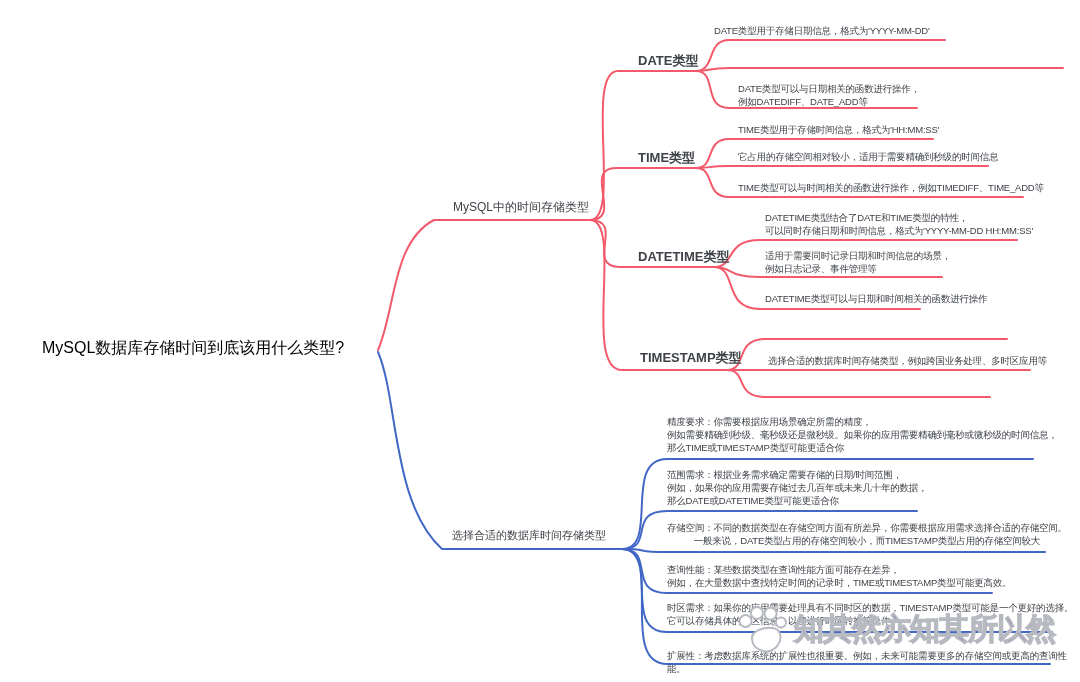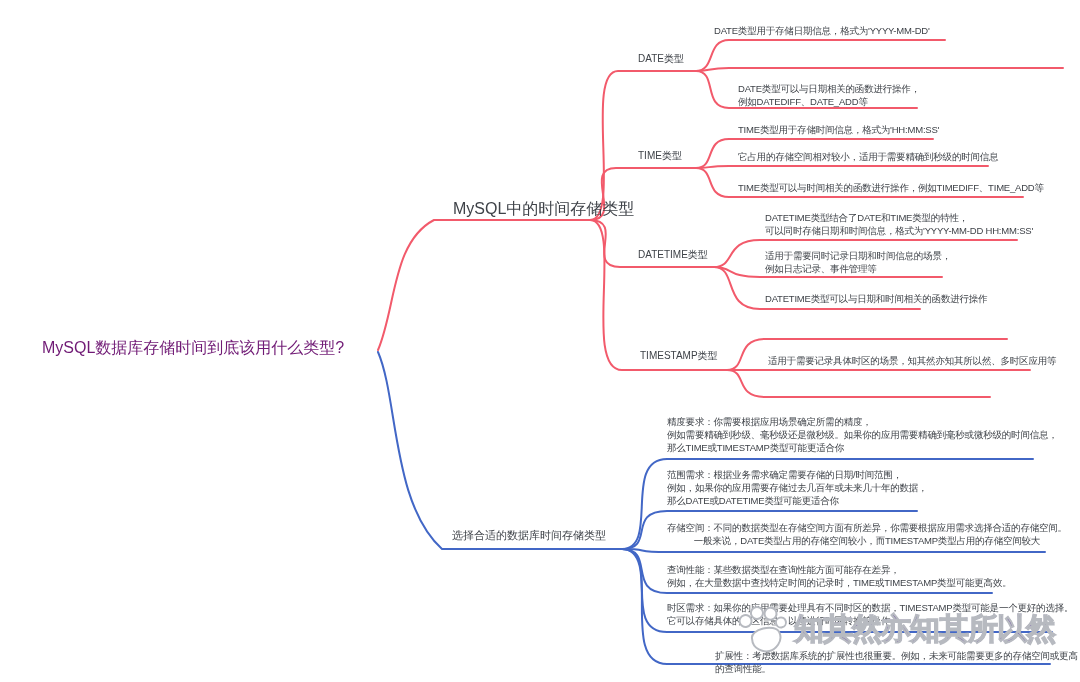--- a/index.html
+++ b/index.html
@@ -6,28 +6,28 @@
   .canvas {
     position:relative; width:1080px; height:682px; background:#ffffff;
     overflow:hidden; font-family:"Liberation Sans","DejaVu Sans",sans-serif;
   }
   svg.links { position:absolute; left:0; top:0; }
   svg.links path { fill:none; stroke-width:2; stroke-linecap:round; }
   path.red  { stroke:#f25a6b; }
   path.blue { stroke:#4267c6; }
 
   .root-label {
-    position:absolute; font-size:16px; color:#701a75; white-space:nowrap;text-align:center;
+    position:absolute; font-size:16px; color:#000000; white-space:nowrap;text-align:center;
   }
   .branch-label {
-    position:absolute; font-size:16px; color:#3e4248; white-space:nowrap;
+    position:absolute; font-size:12px; color:#3e4248; white-space:nowrap;
   }
   .branch-label.b2 { font-size:11px; }
   .cat {
-    position:absolute; font-size:10px; color:#3e4248; white-space:nowrap;
+    position:absolute; font-size:13px; color:#3e4248; white-space:nowrap;font-weight:bold;
   }
   .leaf {
     position:absolute; font-size:9.5px; line-height:13px; color:#3e4248;
     white-space:pre-line; letter-spacing:-0.2px;
   }
   .watermark {
     position:absolute; left:732px; top:602px; display:flex;
     align-items:center; gap:0px; pointer-events:none;
   }
   .watermark-text {
@@ -87,35 +87,35 @@
   <div class="leaf" style="left:738px; top:123px;">TIME类型用于存储时间信息，格式为'HH:MM:SS'</div>
   <div class="leaf" style="left:738px; top:150px;">它占用的存储空间相对较小，适用于需要精确到秒级的时间信息</div>
   <div class="leaf" style="left:738px; top:181px;">TIME类型可以与时间相关的函数进行操作，例如TIMEDIFF、TIME_ADD等</div>
 
   <div class="leaf" style="left:765px; top:211px;">DATETIME类型结合了DATE和TIME类型的特性，
 可以同时存储日期和时间信息，格式为'YYYY-MM-DD HH:MM:SS'</div>
   <div class="leaf" style="left:765px; top:249px;">适用于需要同时记录日期和时间信息的场景，
 例如日志记录、事件管理等</div>
   <div class="leaf" style="left:765px; top:292px;">DATETIME类型可以与日期和时间相关的函数进行操作</div>
 
-  <div class="leaf" style="left:768px; top:354px;">适用于需要记录具体时区的场景，知其然亦知其所以然、多时区应用等</div>
+  <div class="leaf" style="left:768px; top:354px;">选择合适的数据库时间存储类型，例如跨国业务处理、多时区应用等</div>
 
   <div class="leaf" style="left:667px; top:415px;">精度要求：你需要根据应用场景确定所需的精度，
 例如需要精确到秒级、毫秒级还是微秒级。如果你的应用需要精确到毫秒或微秒级的时间信息，
 那么TIME或TIMESTAMP类型可能更适合你</div>
   <div class="leaf" style="left:667px; top:468px;">范围需求：根据业务需求确定需要存储的日期/时间范围，
 例如，如果你的应用需要存储过去几百年或未来几十年的数据，
 那么DATE或DATETIME类型可能更适合你</div>
   <div class="leaf" style="left:667px; top:521px;text-align:center;">存储空间：不同的数据类型在存储空间方面有所差异，你需要根据应用需求选择合适的存储空间。
 一般来说，DATE类型占用的存储空间较小，而TIMESTAMP类型占用的存储空间较大</div>
   <div class="leaf" style="left:667px; top:563px;">查询性能：某些数据类型在查询性能方面可能存在差异，
 例如，在大量数据中查找特定时间的记录时，TIME或TIMESTAMP类型可能更高效。</div>
   <div class="leaf" style="left:667px; top:601px;">时区需求：如果你的应用需要处理具有不同时区的数据，TIMESTAMP类型可能是一个更好的选择。
 它可以存储具体的时区信息，以便进行时区转换等操作</div>
-  <div class="leaf" style="left:667px; top:649px;margin-left:48px;">扩展性：考虑数据库系统的扩展性也很重要。例如，未来可能需要更多的存储空间或更高的查询性能。</div>
+  <div class="leaf" style="left:667px; top:649px;">扩展性：考虑数据库系统的扩展性也很重要。例如，未来可能需要更多的存储空间或更高的查询性能。</div>
 
   <div class="watermark">
     <svg width="62" height="54" viewBox="0 0 62 54" aria-hidden="true">
       <g transform="rotate(-14 31 27)" fill="#ffffff" stroke="#b7bac0" stroke-width="2">
         <circle cx="16" cy="15" r="6"></circle>
         <circle cx="29" cy="10" r="6"></circle>
         <circle cx="42" cy="14" r="6"></circle>
         <circle cx="50" cy="25" r="5"></circle>
         <path d="M18 34 C18 24 44 24 46 34 C48 44 38 50 32 50 C26 50 16 44 18 34 Z"></path>
       </g>

